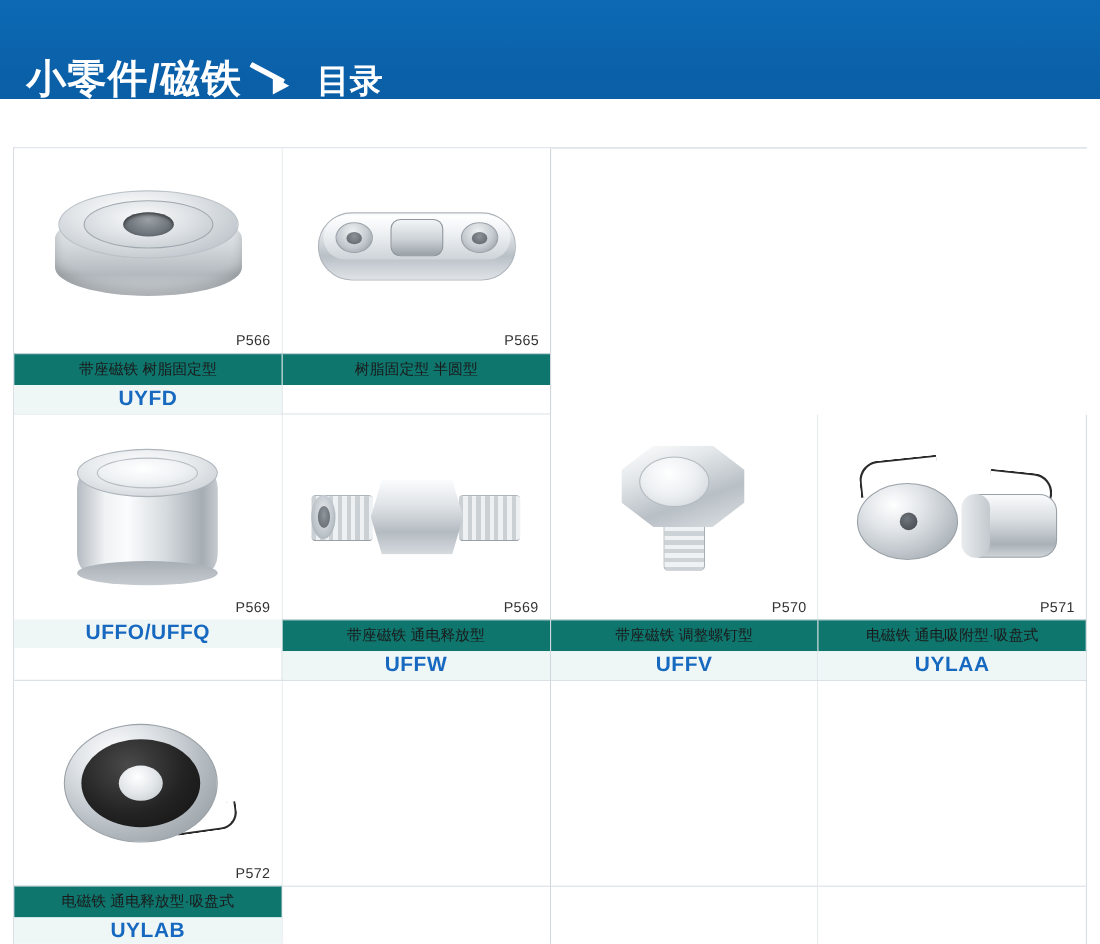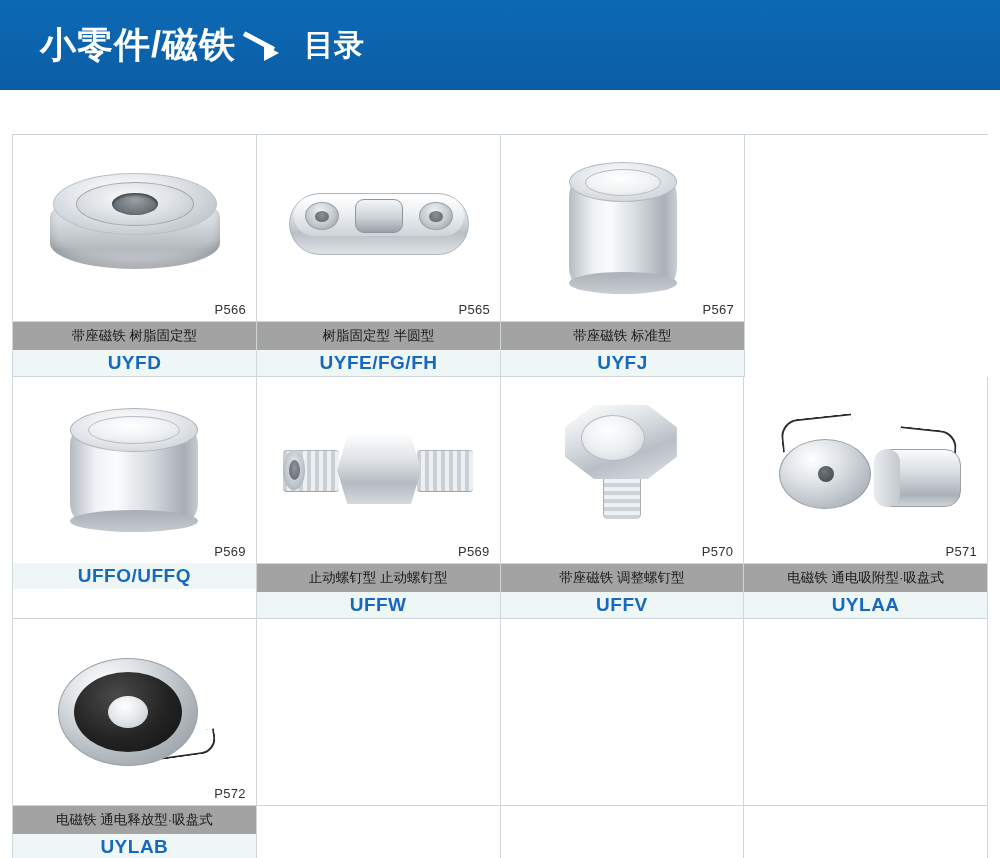--- a/index.html
+++ b/index.html
@@ -15,22 +15,22 @@
   }
 
   
   .header {
     position: relative;
     width: 1000px;
     height: 90px;
     background: #0b63ad;
     background: linear-gradient(180deg, #0d69b4 0%, #0a5ea5 100%);
     display: flex;
-    align-items: center;
-    padding-left: 40px;
+    align-items: flex-end;
+    padding-left: 24px;
     box-sizing: border-box;
   }
   .header-title {
     color: #ffffff;
     font-size: 36px;
     font-weight: bold;
     letter-spacing: 1px;
     line-height: 1;
     white-space: nowrap;
   }
@@ -110,21 +110,21 @@
   .page-no {
     position: absolute;
     right: 10px;
     bottom: 4px;
     font-size: 13px;
     color: #333333;
     letter-spacing: 0.3px;
   }
   .name-area {
     height: 28px;
-    background: #a3a3a3;
+    background: #0f766e;
     border-top: 1px solid #cfd6dc;
     display: flex;
     align-items: center;
     justify-content: center;
     font-size: 13.5px;
     color: #1a1a1a;
     white-space: nowrap;
   }
   .code-area {
     height: 26px;
@@ -401,36 +401,22 @@
                 <i></i>
               </div>
               <div class="cb right">
                 <i></i>
               </div>
             <div class="mag"></div>
           </div>
           <div class="page-no">P565</div>
         </div>
         <div class="name-area">树脂固定型  半圆型</div>
-        <div class="code-area">UYFE/FG/FH</div>
-      </div>
-
-      <div class="cell">
-        <div class="img-area">
-          <div class="art art-p567">
-            <div class="side"></div>
-              <div class="bottom"></div>
-              <div class="top"></div>
-              <div class="inner"></div>
-          </div>
-          <div class="page-no">P567</div>
-        </div>
-        <div class="name-area">带座磁铁  标准型</div>
-        <div class="code-area">UYFJ</div>
-      </div>
+      </div>
+
 
 
     </div>
 
     <div class="row">
 
       <div class="cell">
         <div class="img-area">
           <div class="art art-p569a">
             <div class="side"></div>
@@ -447,21 +433,21 @@
         <div class="img-area">
           <div class="art art-p569b">
             <div class="thread l"></div>
               <div class="thread r"></div>
             <div class="hex"></div>
               <div class="face"></div>
               <div class="bore"></div>
           </div>
           <div class="page-no">P569</div>
         </div>
-        <div class="name-area">止动螺钉型  止动螺钉型</div>
+        <div class="name-area">带座磁铁  通电释放型</div>
         <div class="code-area">UFFW</div>
       </div>
 
       <div class="cell">
         <div class="img-area">
           <div class="art art-p570">
             <div class="stud"></div>
               <div class="head"></div>
               <div class="head-face"></div>
           </div>

